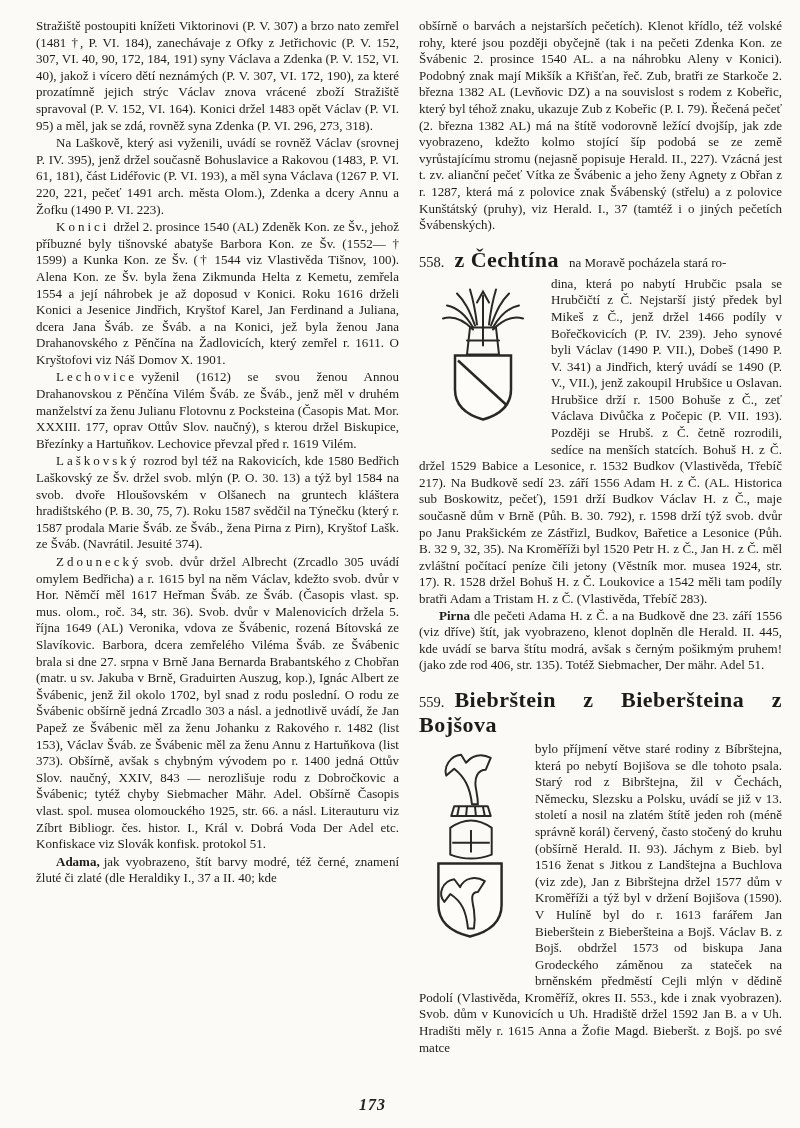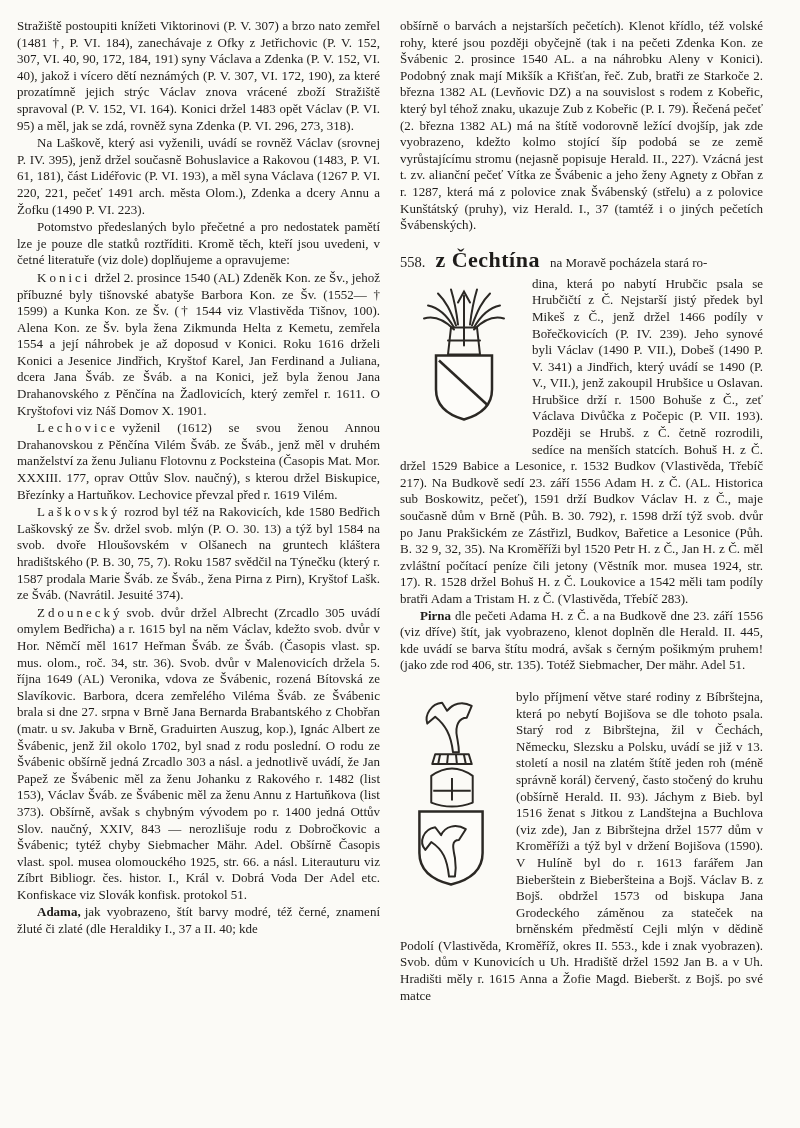--- a/index.html
+++ b/index.html
@@ -6,21 +6,21 @@
   body{
     width:800px;height:1128px;overflow:hidden;
     background:#fbfaf6;
     font-family:"Liberation Serif","DejaVu Serif",serif;
     color:#1e1c1a;
     position:relative;
   }
   .page{
     position:relative;width:800px;height:1128px;
     box-sizing:border-box;
-    padding:18px 24px 0 17px;
+    padding:18px 24px 0 36px;
   }
   .columns{display:flex;gap:20px;}
   .col{width:363px;flex:0 0 363px;
     font-size:13px;line-height:16.6px;text-align:justify;}
   p.para{margin:0;padding:0;text-indent:20px;}
   p.para.noindent{text-indent:0;}
   p.para + p.para{margin-top:1px;}
   .spaced{letter-spacing:3px;margin-right:4px;}
   .bold{font-weight:bold;margin-right:4px;}
   
@@ -44,21 +44,20 @@
 </style>
 </head>
 <body>
 
 <div class="page">
   <div class="columns">
 
     <div class="col">
         <p class="para noindent">Stražiště postoupiti knížeti Viktorinovi (P. V. 307) a brzo nato zemřel (1481 †, P. VI. 184), zanechávaje z Ofky z Jetřichovic (P. V. 152, 307, VI. 40, 90, 172, 184, 191) syny Václava a Zdenka (P. V. 152, VI. 40), jakož i vícero dětí neznámých (P. V. 307, VI. 172, 190), za které prozatímně jejich strýc Václav znova vrácené zboží Stražiště spravoval (P. V. 152, VI. 164). Konici držel 1483 opět Václav (P. VI. 95) a měl, jak se zdá, rovněž syna Zdenka (P. VI. 296, 273, 318).</p>
         <p class="para">Na Laškově, který asi vyženili, uvádí se rovněž Václav (srovnej P. IV. 395), jenž držel současně Bohuslavice a Rakovou (1483, P. VI. 61, 181), část Lidéřovic (P. VI. 193), a měl syna Václava (1267 P. VI. 220, 221, pečeť 1491 arch. města Olom.), Zdenka a dcery Annu a Žofku (1490 P. VI. 223).</p>
-        <p class="para">Potomstvo předeslaných bylo přečetné a pro nedostatek pamětí lze je pouze dle statků roztříditi. Kromě těch, kteří jsou uvedeni, v četné literatuře (viz dole) doplňujeme a opravujeme:</p>
         <p class="para"><span class="spaced">Konici</span>držel 2. prosince 1540 (AL) Zdeněk Kon. ze Šv., jehož příbuzné byly tišnovské abatyše Barbora Kon. ze Šv. (1552— † 1599) a Kunka Kon. ze Šv. († 1544 viz Vlastivěda Tišnov, 100). Alena Kon. ze Šv. byla žena Zikmunda Helta z Kemetu, zemřela 1554 a její náhrobek je až doposud v Konici. Roku 1616 drželi Konici a Jesenice Jindřich, Kryštof Karel, Jan Ferdinand a Juliana, dcera Jana Šváb. ze Šváb. a na Konici, jež byla ženou Jana Drahanovského z Pěnčína na Žadlovicích, který zemřel r. 1611. O Kryštofovi viz Náš Domov X. 1901.</p>
         <p class="para"><span class="spaced">Lechovice</span>vyženil (1612) se svou ženou Annou Drahanovskou z Pěnčína Vilém Šváb. ze Šváb., jenž měl v druhém manželství za ženu Julianu Flotovnu z Pocksteina (Časopis Mat. Mor. XXXIII. 177, oprav Ottův Slov. naučný), s kterou držel Biskupice, Březínky a Hartuňkov. Lechovice převzal před r. 1619 Vilém.</p>
         <p class="para"><span class="spaced">Laškovský</span>rozrod byl též na Rakovicích, kde 1580 Bedřich Laškovský ze Šv. držel svob. mlýn (P. O. 30. 13) a týž byl 1584 na svob. dvoře Hloušovském v Olšanech na gruntech kláštera hradištského (P. B. 30, 75, 7). Roku 1587 svědčil na Týnečku (který r. 1587 prodala Marie Šváb. ze Šváb., žena Pirna z Pirn), Kryštof Lašk. ze Šváb. (Navrátil. Jesuité 374).</p>
         <p class="para"><span class="spaced">Zdounecký</span>svob. dvůr držel Albrecht (Zrcadlo 305 uvádí omylem Bedřicha) a r. 1615 byl na něm Václav, kdežto svob. dvůr v Hor. Němčí měl 1617 Heřman Šváb. ze Šváb. (Časopis vlast. sp. mus. olom., roč. 34, str. 36). Svob. dvůr v Malenovicích držela 5. října 1649 (AL) Veronika, vdova ze Švábenic, rozená Bítovská ze Slavíkovic. Barbora, dcera zemřelého Viléma Šváb. ze Švábenic brala si dne 27. srpna v Brně Jana Bernarda Brabantského z Chobřan (matr. u sv. Jakuba v Brně, Graduirten Auszug, kop.), Ignác Albert ze Švábenic, jenž žil okolo 1702, byl snad z rodu poslední. O rodu ze Švábenic obšírně jedná Zrcadlo 303 a násl. a jednotlivě uvádí, že Jan Papež ze Švábenic měl za ženu Johanku z Rakového r. 1482 (list 153), Václav Šváb. ze Švábenic měl za ženu Annu z Hartuňkova (list 373). Obšírně, avšak s chybným vývodem po r. 1400 jedná Ottův Slov. naučný, XXIV, 843 — nerozlišuje rodu z Dobročkovic a Švábenic; tytéž chyby Siebmacher Mähr. Adel. Obšírně Časopis vlast. spol. musea olomouckého 1925, str. 66. a násl. Literauturu viz Zíbrt Bibliogr. čes. histor. I., Král v. Dobrá Voda Der Adel etc. Konfiskace viz Slovák konfisk. protokol 51.</p>
         <p class="para"><span class="bold">Adama,</span>jak vyobrazeno, štít barvy modré, též černé, znamení žluté či zlaté (dle Heraldiky I., 37 a II. 40; kde</p>
       </div>
 
     <div class="col">
       <div>
           <p class="para noindent">obšírně o barvách a nejstarších pečetích). Klenot křídlo, též volské rohy, které jsou později obyčejně (tak i na pečeti Zdenka Kon. ze Švábenic 2. prosince 1540 AL. a na náhrobku Aleny v Konici). Podobný znak mají Mikšík a Křišťan, řeč. Zub, bratři ze Starkoče 2. března 1382 AL (Levňovic DZ) a na souvislost s rodem z Kobeřic, který byl téhož znaku, ukazuje Zub z Kobeřic (P. I. 79). Řečená pečeť (2. března 1382 AL) má na štítě vodorovně ležící dvojšíp, jak zde vyobrazeno, kdežto kolmo stojící šíp podobá se ze země vyrůstajícímu stromu (nejasně popisuje Herald. II., 227). Vzácná jest t. zv. alianční pečeť Vítka ze Švábenic a jeho ženy Agnety z Obřan z r. 1287, která má z polovice znak Švábenský (střelu) a z polovice Kunštátský (pruhy), viz Herald. I., 37 (tamtéž i o jiných pečetích Švábenských).</p>
@@ -90,33 +89,37 @@
             </svg>
           </span>
           <span>dina, která po nabytí Hrubčic psala se Hrubčičtí z Č. Nejstarší jistý předek byl Mikeš z Č., jenž držel 1466 podíly v Bořečkovicích (P. IV. 239). Jeho synové byli Václav (1490 P. VII.), Dobeš (1490 P. V. 341) a Jindřich, který uvádí se 1490 (P. V., VII.), jenž zakoupil Hrubšice u Oslavan. Hrubšice drží r. 1500 Bohuše z Č., zeť Václava Divůčka z Počepic (P. VII. 193). Později se Hrubš. z Č. četně rozrodili, sedíce na menších statcích. Bohuš H. z Č. držel 1529 Babice a Lesonice, r. 1532 Budkov (Vlastivěda, Třebíč 217). Na Budkově sedí 23. září 1556 Adam H. z Č. (AL. Historica sub Boskowitz, pečeť), 1591 drží Budkov Václav H. z Č., maje současně dům v Brně (Půh. B. 30. 792), r. 1598 drží týž svob. dvůr po Janu Prakšickém ze Zástřizl, Budkov, Bařetice a Lesonice (Půh. B. 32 9, 32, 35). Na Kroměříži byl 1520 Petr H. z Č., Jan H. z Č. měl zvláštní počítací peníze čili jetony (Věstník mor. musea 1924, str. 17). R. 1528 držel Bohuš H. z Č. Loukovice a 1542 měli tam podíly bratři Adam a Tristam H. z Č. (Vlastivěda, Třebíč 283).</span>
         </div>
         <p class="para znak-para">
           <span class="bold">Pirna</span><span>dle pečeti Adama H. z Č. a na Budkově dne 23. září 1556 (viz dříve) štít, jak vyobrazeno, klenot doplněn dle Herald. II. 445, kde uvádí se barva štítu modrá, avšak s černým pošikmým pruhem! (jako zde rod 406, str. 135). Totéž Siebmacher, Der mähr. Adel 51.</span>
         </p>
       </section>
 
       <section class="entry">
+        <h2 class="entry-heading">
+          <span class="entry-num">559.</span><span class="entry-title wide">Biebrštein z Bieberšteina z Bojšova</span>
+        </h2>
         <div class="entry-body">
           <span class="arms arms-559" aria-label="coat-of-arms-shield-with-antler-and-great-helm">
             <svg viewBox="0 0 100 235" xmlns="http://www.w3.org/2000/svg">
               <g fill="none" stroke="#2b2824" stroke-width="2" stroke-linejoin="round">
                 <path d="M52,62 C50,44 44,34 34,26 L26,33 C23,24 30,13 41,12 L46,20 C52,13 61,10 71,15 L66,27 C58,27 54,35 56,46 C57,52 58,56 58,62 Z"></path>
                 <path d="M34,64 h34 l3,10 h-40 z"></path>
                 <path d="M39,64 l-2,10 M47,64 l-1,10 M55,64 l1,10 M63,64 l2,10"></path>
                 <path d="M30,86 q21,-15 42,0 l0,27 q-21,8 -42,0 z"></path>
                 <path d="M32,101 h38 M51,88 v23"></path>
               </g>
               <path d="M18,122 h64 v42 q0,24 -32,32 q-32,-8 -32,-32 z" fill="#fdfcf9" stroke="#2b2824" stroke-width="2.5"></path>
               <path d="M48,188 C46,170 42,161 30,153 L24,161 C17,153 22,140 34,138 L40,146 C44,137 55,134 65,140 L58,151 C50,151 52,159 54,169 C55,176 55,182 54,188 Z" fill="none" stroke="#2b2824" stroke-width="2" stroke-linejoin="round"></path>
             </svg>
           </span>
           <span>bylo příjmení větve staré rodiny z Bíbrštejna, která po nebytí Bojišova se dle tohoto psala. Starý rod z Bibrštejna, žil v Čechách, Německu, Slezsku a Polsku, uvádí se již v 13. století a nosil na zlatém štítě jeden roh (méně správně korál) červený, často stočený do kruhu (obšírně Herald. II. 93). Jáchym z Bieb. byl 1516 ženat s Jitkou z Landštejna a Buchlova (viz zde), Jan z Bibrštejna držel 1577 dům v Kroměříži a týž byl v držení Bojišova (1590). V Hulíně byl do r. 1613 farářem Jan Bieberštein z Bieberšteina a Bojš. Václav B. z Bojš. obdržel 1573 od biskupa Jana Grodeckého záměnou za stateček na brněnském předměstí Cejli mlýn v dědině Podolí (Vlastivěda, Kroměříž, okres II. 553., kde i znak vyobrazen). Svob. dům v Kunovicích u Uh. Hradiště držel 1592 Jan B. a v Uh. Hradišti měly r. 1615 Anna a Žofie Magd. Bieberšt. z Bojš. po své matce</span>
         </div>
       </section>
     </div>
   </div>
 
+  <div class="page-number">173</div>
 </div>
 
 </body></html>

